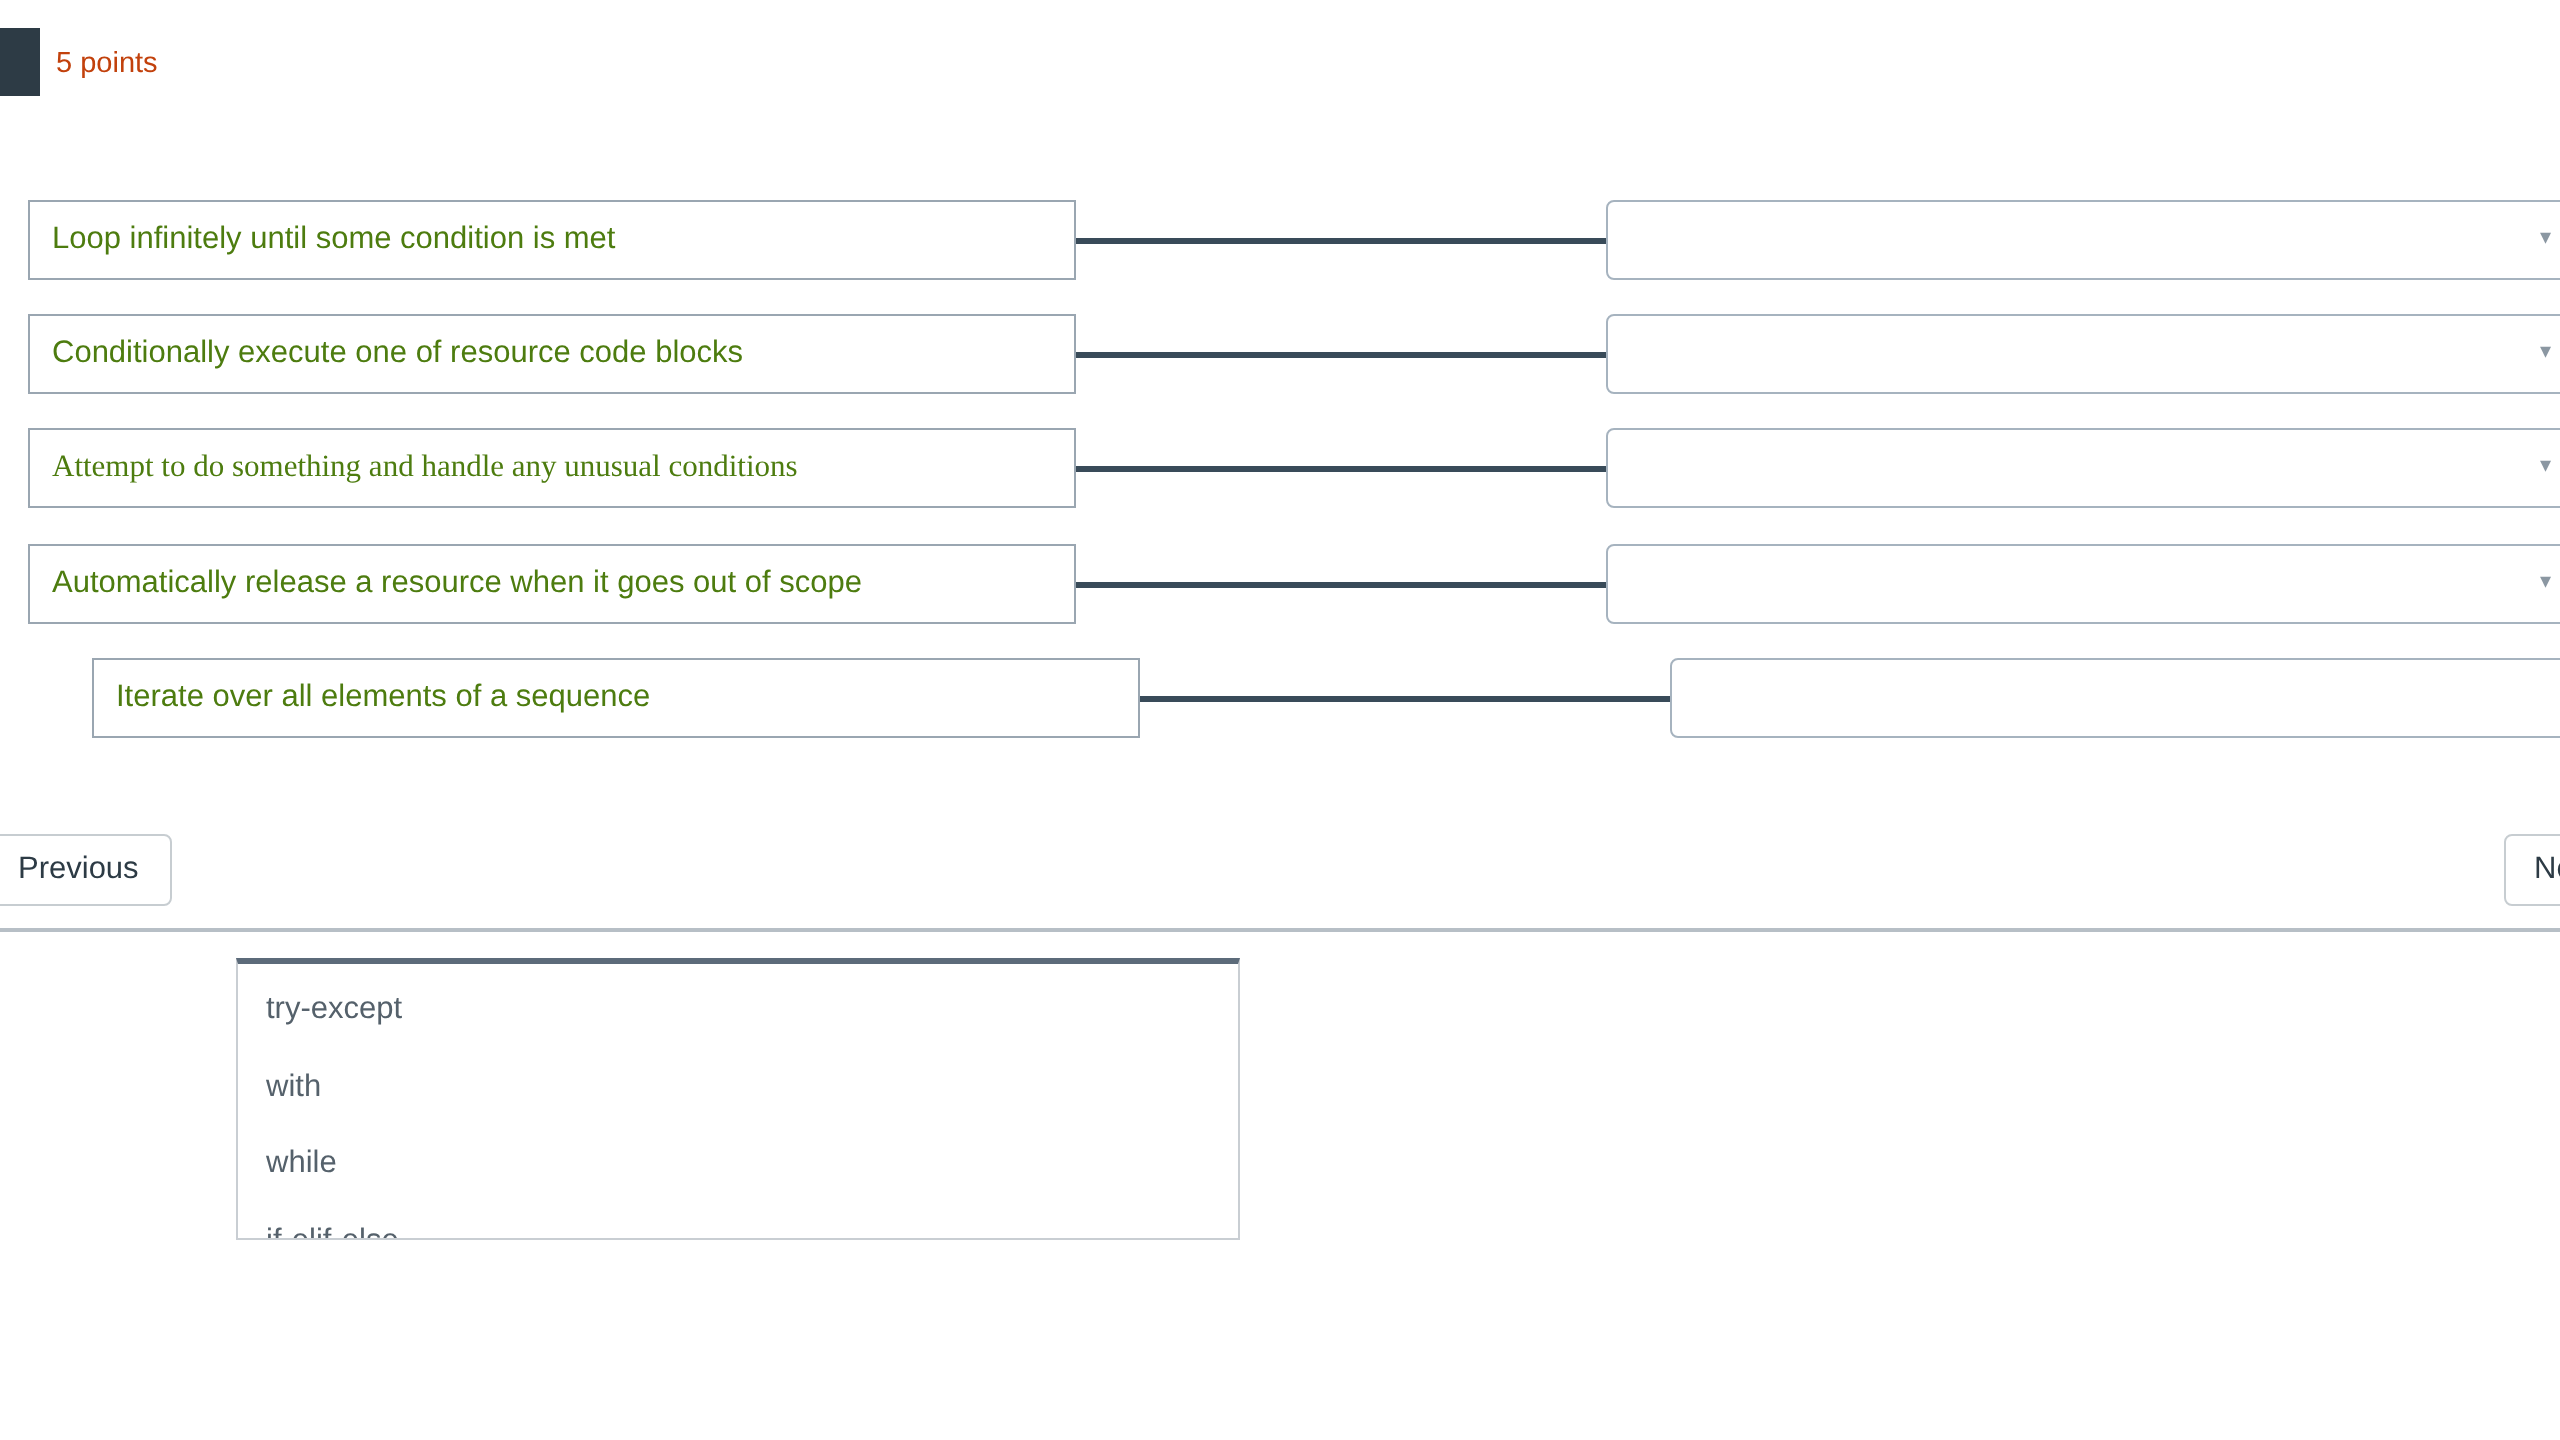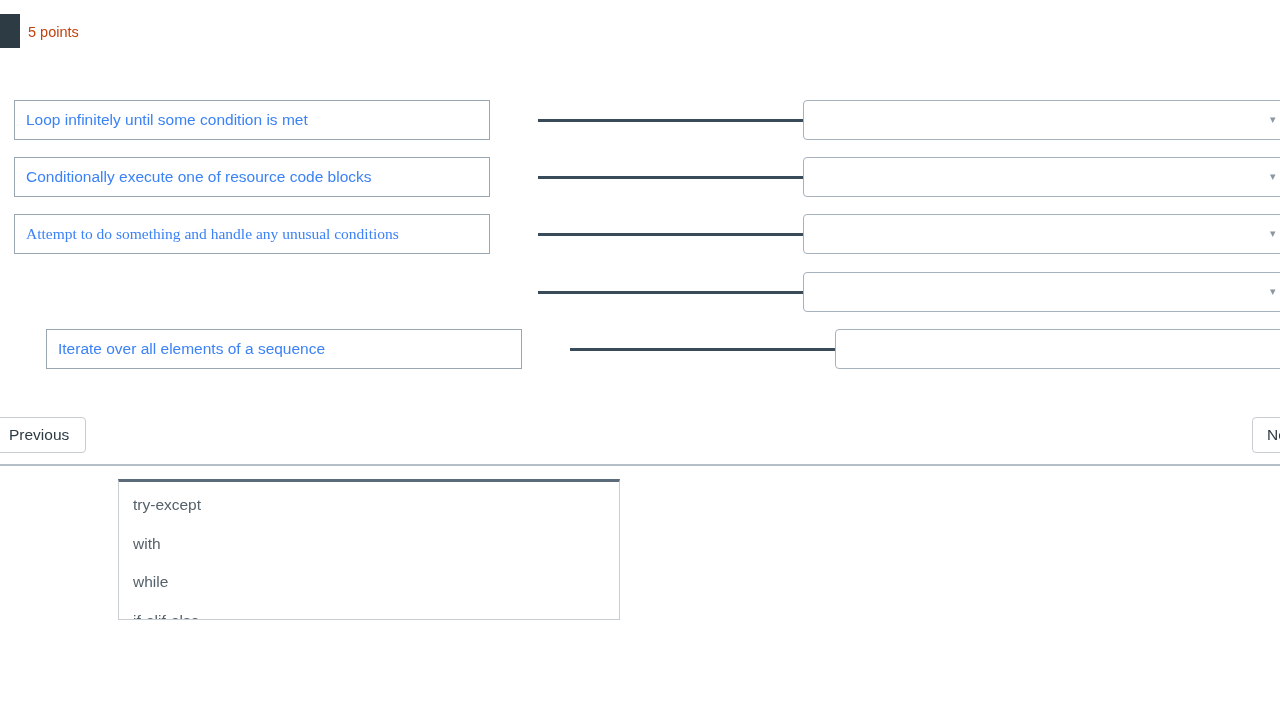--- a/index.html
+++ b/index.html
@@ -51,30 +51,30 @@
   .match-row {
     position: absolute;
     left: 0;
     width: 1280px;
     height: 42px;
   }
   .match-left {
     position: absolute;
     left: 14px;
     top: 0;
-    width: 476px;
+    width: 524px;
     height: 40px;
     box-sizing: border-box;
     border: 1px solid #9aa6b1;
     background: #ffffff;
     display: flex;
     align-items: center;
     padding-left: 11px;
     font-size: 15.5px;
-    color: #3b82f6;
+    color: #4d7c0f;
     white-space: nowrap;
     overflow: hidden;
   }
   .match-connector {
     position: absolute;
     left: 538px;
     top: 19px;
     width: 266px;
     height: 3px;
     background: #394b59;
@@ -191,20 +191,21 @@
   <div class="match-row" style="top:214px;font-family:Liberation Serif, serif;">
     <div class="match-left">Attempt to do something and handle any unusual conditions</div>
     <div class="match-connector"></div>
     <div class="match-select">
       <span></span>
     </div>
     <div class="select-chevron">▾</div>
   </div>
 
   <div class="match-row" style="top:272px;">
+    <div class="match-left">Automatically release a resource when it goes out of scope</div>
     <div class="match-connector"></div>
     <div class="match-select">
       <span></span>
     </div>
     <div class="select-chevron">▾</div>
   </div>
 
   <div class="match-row" style="top:329px;margin-left:32px;">
     <div class="match-left">Iterate over all elements of a sequence</div>
     <div class="match-connector"></div>

